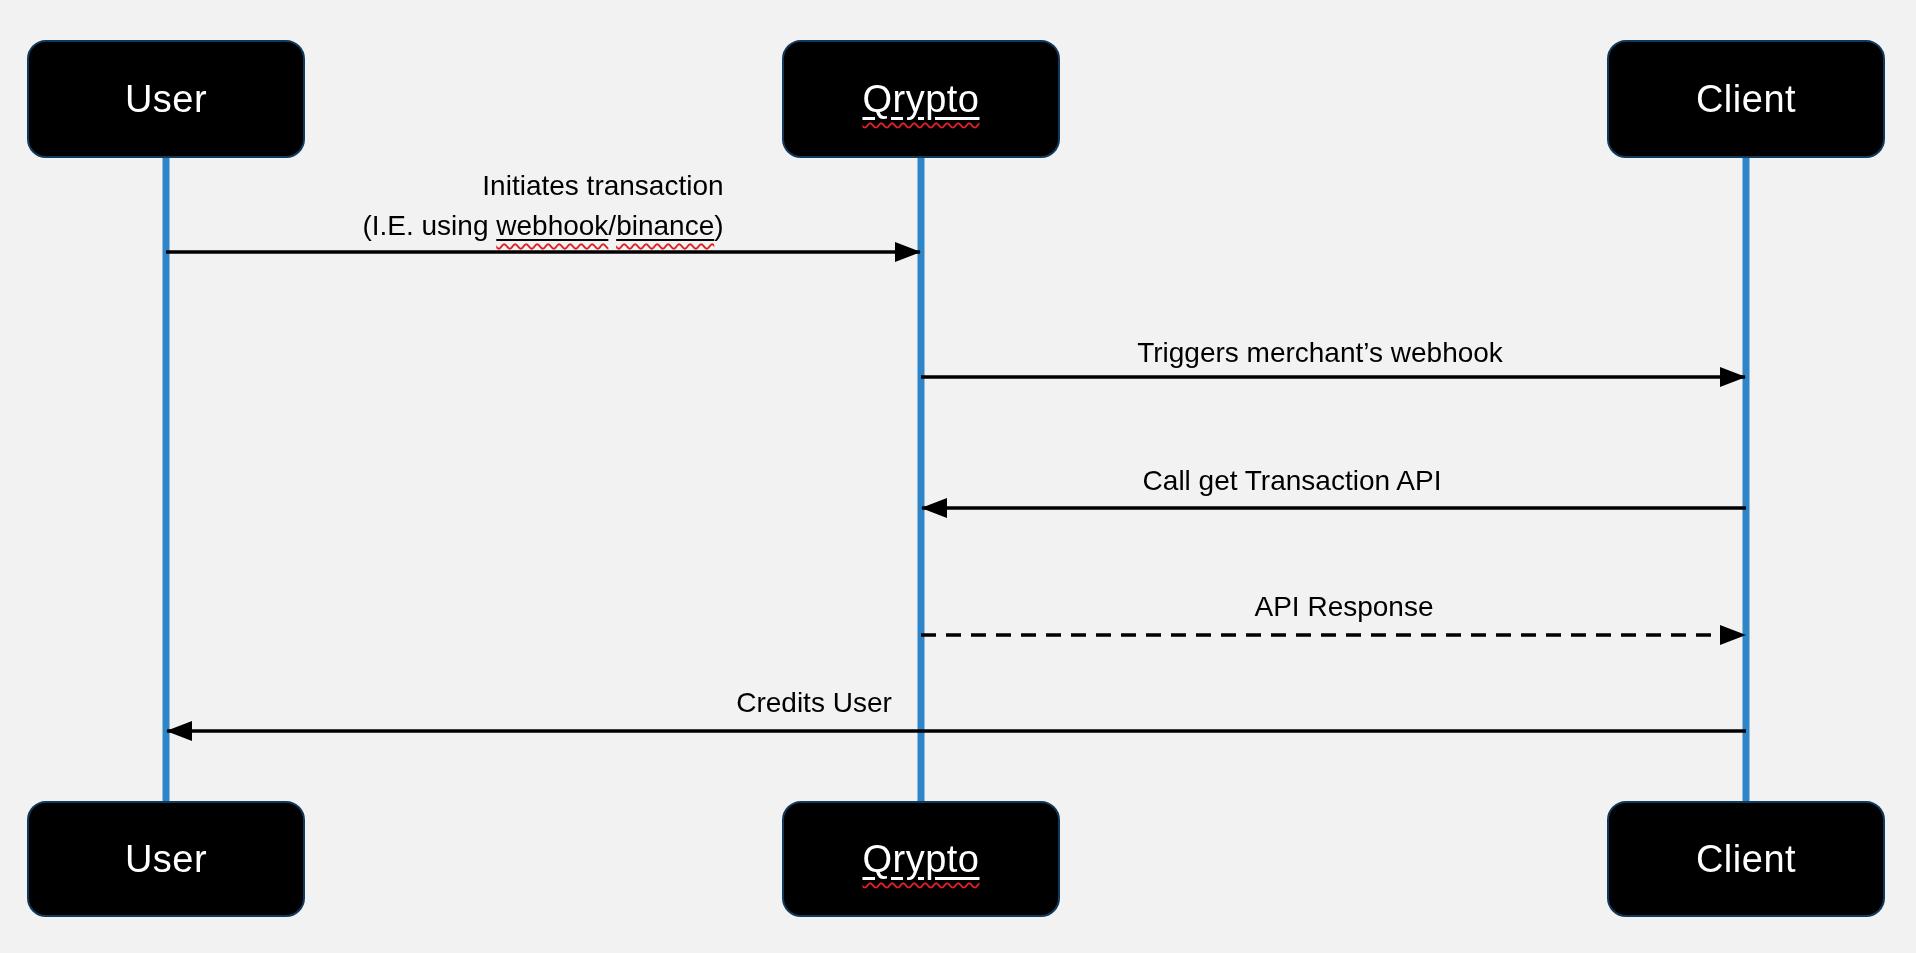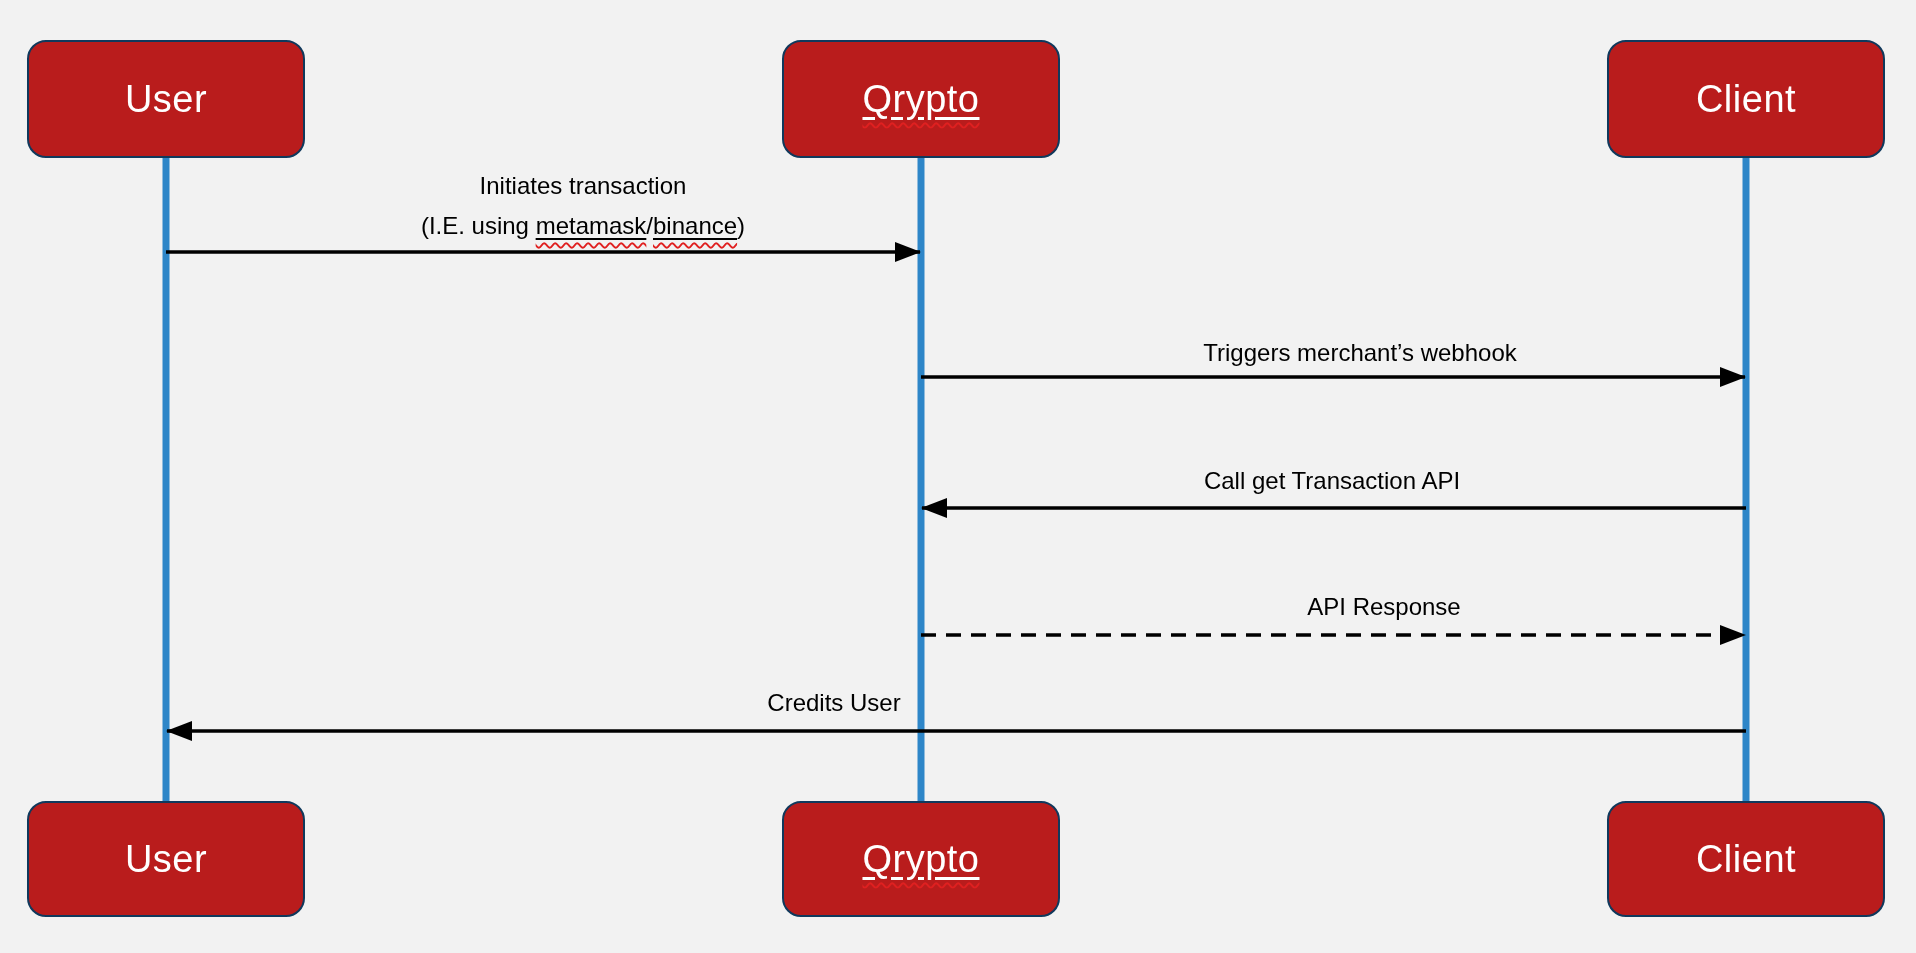--- a/index.html
+++ b/index.html
@@ -17,21 +17,21 @@
   .lines-layer {
     position: absolute;
     left: 0; top: 0;
     width: 1916px; height: 953px;
     z-index: 1;
   }
   .actor-box {
     position: absolute;
     width: 278px;
     height: 118px;
-    background: #b91c1c;
+    background: #000000;
     border: 2.5px solid #10395C;
     border-radius: 19px;
     box-sizing: border-box;
     display: flex;
     align-items: center;
     justify-content: center;
     z-index: 2;
   }
   .actor-box.bottom { height: 116px; }
   .actor-label {
@@ -53,26 +53,25 @@
     text-decoration-style: solid;
     text-decoration-color: currentColor;
     text-decoration-thickness: 2.5px;
     text-underline-offset: 5px;
     text-decoration: underline;
   }
   .msg-label {
     position: absolute;
     transform: translateX(-50%);
     color: #000000;
-    font-size: 24px;
+    font-size: 28px;
     line-height: 34px;
-    text-align: center;
+    text-align: right;
     white-space: nowrap;
     z-index: 3;
-    margin-left: 40px;
   }
   .msg-label.two-line { line-height: 40px; }
   .msg-label .squiggle {
     text-decoration-thickness: 2px;
     text-underline-offset: 8px;
   }
   .msg-label .uline {
     text-decoration-thickness: 2px;
     text-underline-offset: 4px;
   }
@@ -80,21 +79,21 @@
   #box-user-top    { left: 27px;   top: 40px; }
   #box-qrypto-top  { left: 782px;  top: 40px; }
   #box-client-top  { left: 1607px; top: 40px; }
   #box-user-bot    { left: 27px;   top: 801px; }
   #box-qrypto-bot  { left: 782px;  top: 801px; }
   #box-client-bot  { left: 1607px; top: 801px; }
   #lbl-initiates   { left: 543px;  top: 166px; }
   #lbl-webhook     { left: 1320px; top: 336px; }
   #lbl-getapi      { left: 1292px; top: 464px; }
   #lbl-apiresp     { left: 1344px; top: 590px; }
-  #lbl-credits     { left: 794px;  top: 686px; }
+  #lbl-credits     { left: 814px;  top: 686px; }
 </style>
 </head>
 <body>
 
 <div class="canvas">
 
   <svg class="lines-layer" viewBox="0 0 1916 953" xmlns="http://www.w3.org/2000/svg">
     <defs>
       <marker id="arrowhead" markerUnits="userSpaceOnUse" markerWidth="26" markerHeight="20" refX="25" refY="10" orient="auto">
         <path d="M0,0 L26,10 L0,20 Z" fill="#000000"></path>
@@ -127,21 +126,21 @@
   </div>
   <div class="actor-box bottom" id="box-qrypto-bot">
     <span class="actor-label squiggle"><span class="uline">Qrypto</span></span>
   </div>
   <div class="actor-box bottom" id="box-client-bot">
     <span class="actor-label">Client</span>
   </div>
 
   <div class="msg-label two-line" id="lbl-initiates">
     <div>Initiates transaction</div>
-    <div><span>(I.E. using </span><span class="squiggle"><span class="uline">metamask</span></span><span>/</span><span class="squiggle"><span class="uline">binance</span></span><span>)</span></div>
+    <div><span>(I.E. using </span><span class="squiggle"><span class="uline">webhook</span></span><span>/</span><span class="squiggle"><span class="uline">binance</span></span><span>)</span></div>
   </div>
 
   <div class="msg-label" id="lbl-webhook">Triggers merchant’s webhook</div>
 
   <div class="msg-label" id="lbl-getapi">Call get Transaction API</div>
 
   <div class="msg-label" id="lbl-apiresp">API Response</div>
 
   <div class="msg-label" id="lbl-credits">Credits User</div>
 

